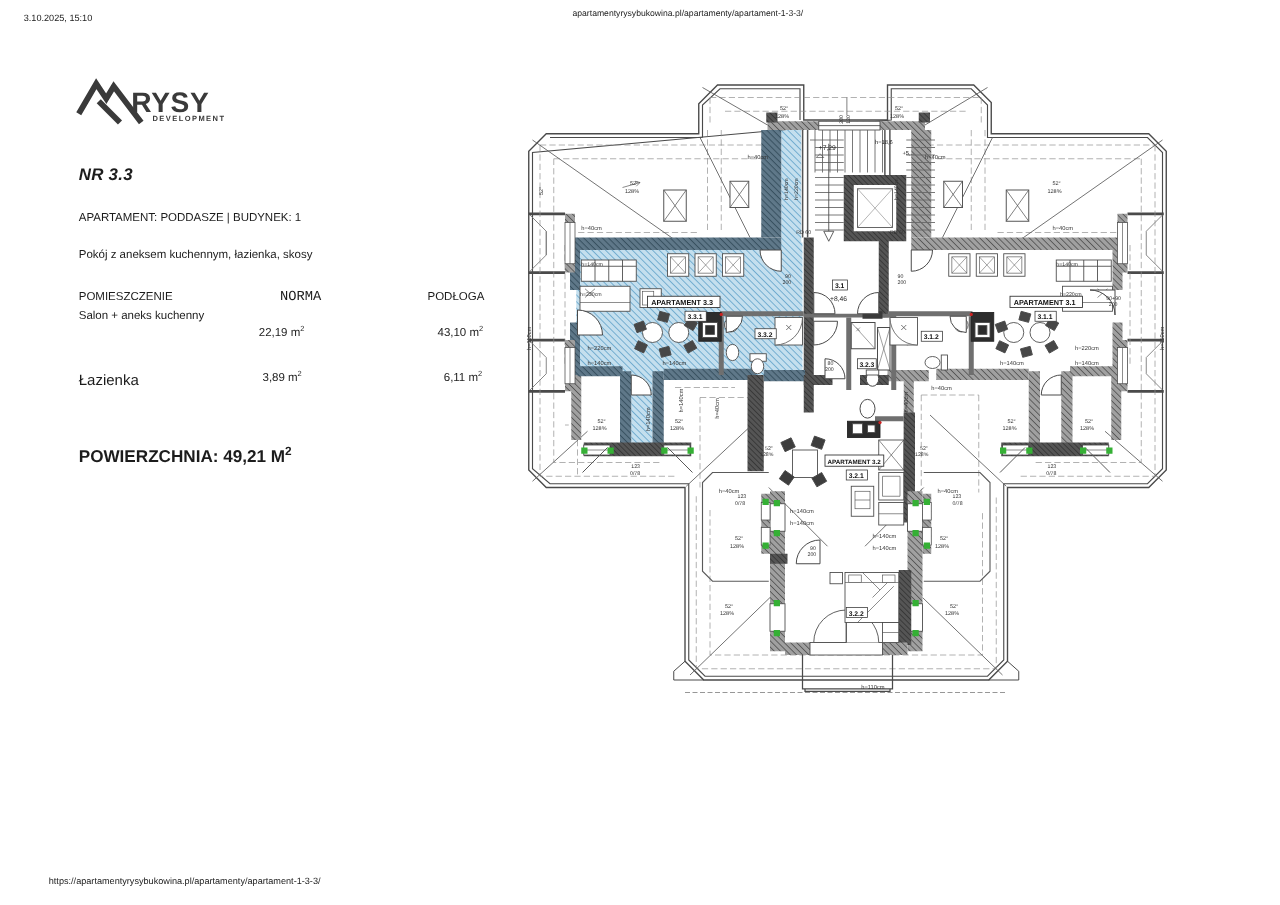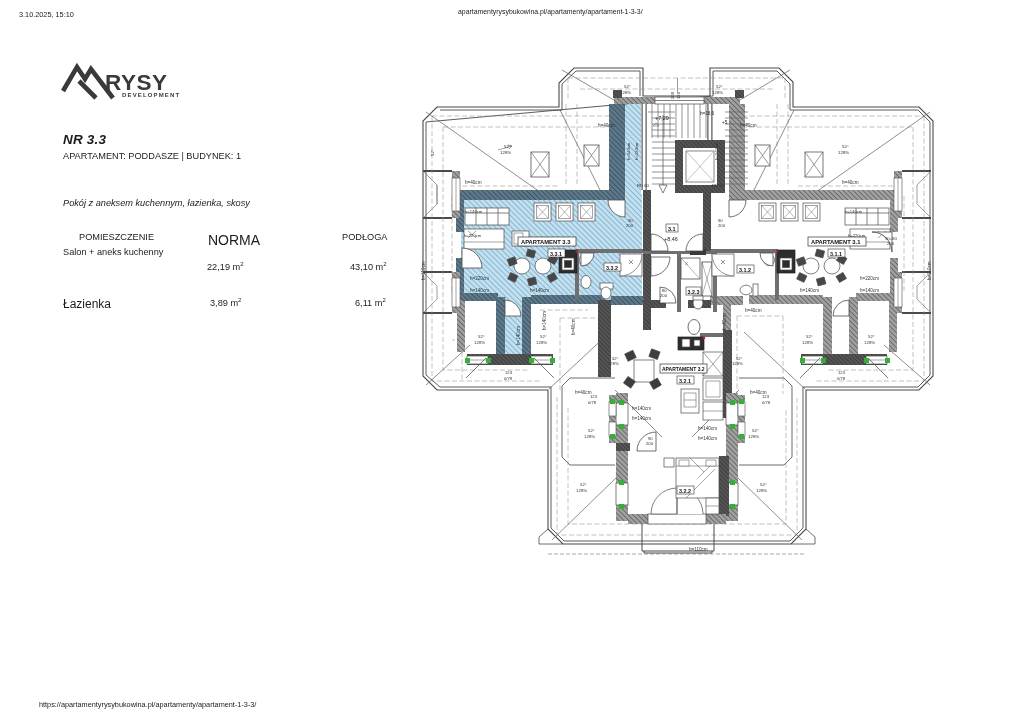--- a/index.html
+++ b/index.html
@@ -25,42 +25,43 @@
   <g fill="none" stroke="#3a3a3a" stroke-width="4.6">
     <path d="M3,31 L17,7 L25,19 L31,9 L53,38" stroke-linejoin="miter"></path>
     <path d="M19,21 L36,38"></path>
   </g>
   <text x="45" y="29.5" font-size="22.5" font-weight="bold" fill="#3a3a3a" letter-spacing="0.5">RYSY</text>
   <text x="62" y="37" font-size="6" font-weight="bold" fill="#3a3a3a" letter-spacing="1.15">DEVELOPMENT</text>
 </svg>
 
 <div class="abs" style="left:63px;top:132px;font-size:13.5px;font-weight:bold;letter-spacing:0.2px;font-style:italic;">NR 3.3</div>
 
-<div class="abs" style="left:63px;top:151px;font-size:9.2px;">APARTAMENT: PODDASZE | BUDYNEK: 1</div>
-
-<div class="abs" style="left:63px;top:197.5px;font-size:9.2px;font-style:italic;">Pokój z aneksem kuchennym, łazienka, skosy</div>
-
-<div class="abs" style="left:63px;top:231.5px;font-size:9.2px;margin-left:16px;">POMIESZCZENIE</div>
-
-<div class="abs" style="left:208px;top:231.5px;font-size:14px;">NORMA</div>
+<div class="abs" style="left:63px;top:169px;font-size:9.2px;">APARTAMENT: PODDASZE | BUDYNEK: 1</div>
+
+<div class="abs" style="left:63px;top:197.5px;font-size:9.2px;">Pokój z aneksem kuchennym, łazienka, skosy</div>
+
+<div class="abs" style="left:63px;top:231.5px;font-size:9.2px;">POMIESZCZENIE</div>
+
+<div class="abs" style="left:224px;top:231.5px;font-size:11px;font-family:Liberation Mono, monospace;">NORMA</div>
 
 <div class="abs" style="left:342px;top:231.5px;font-size:9.2px;">PODŁOGA</div>
 
 <div class="abs" style="left:63px;top:247px;font-size:9.2px;">Salon + aneks kuchenny</div>
 
 <div class="abs" style="left:207px;top:261px;font-size:9.2px;">22,19 m<sup style="font-size:6px;">2</sup></div>
 
 <div class="abs" style="left:350px;top:261px;font-size:9.2px;">43,10 m<sup style="font-size:6px;">2</sup></div>
 
 <div class="abs" style="left:63px;top:296.5px;font-size:12px;">Łazienka</div>
 
 <div class="abs" style="left:210px;top:296.5px;font-size:9.2px;">3,89 m<sup style="font-size:6px;">2</sup></div>
 
 <div class="abs" style="left:355px;top:296.5px;font-size:9.2px;">6,11 m<sup style="font-size:6px;">2</sup></div>
 
+<div class="abs" style="left:63px;top:356px;font-size:13.7px;font-weight:bold;">POWIERZCHNIA: 49,21 M<sup style="font-size:9.5px;">2</sup></div>
 
 <svg class="abs" style="left:0;top:0;" width="1024" height="724" viewBox="0 0 1024 724">
 <defs>
   <pattern id="bh" width="3.8" height="3.8" patternUnits="userSpaceOnUse" patternTransform="rotate(45)">
     <rect width="3.8" height="3.8" fill="#c4dfee"></rect>
     <line x1="0" y1="0" x2="3.8" y2="0" stroke="#63a4ca" stroke-width="1.3"></line>
   </pattern>
   <pattern id="wb" width="3.5" height="3.5" patternUnits="userSpaceOnUse" patternTransform="rotate(45)">
     <rect width="3.5" height="3.5" fill="#5f7889"></rect>
     <line x1="0" y1="0" x2="3.5" y2="0" stroke="#37505f" stroke-width="1.6"></line>

